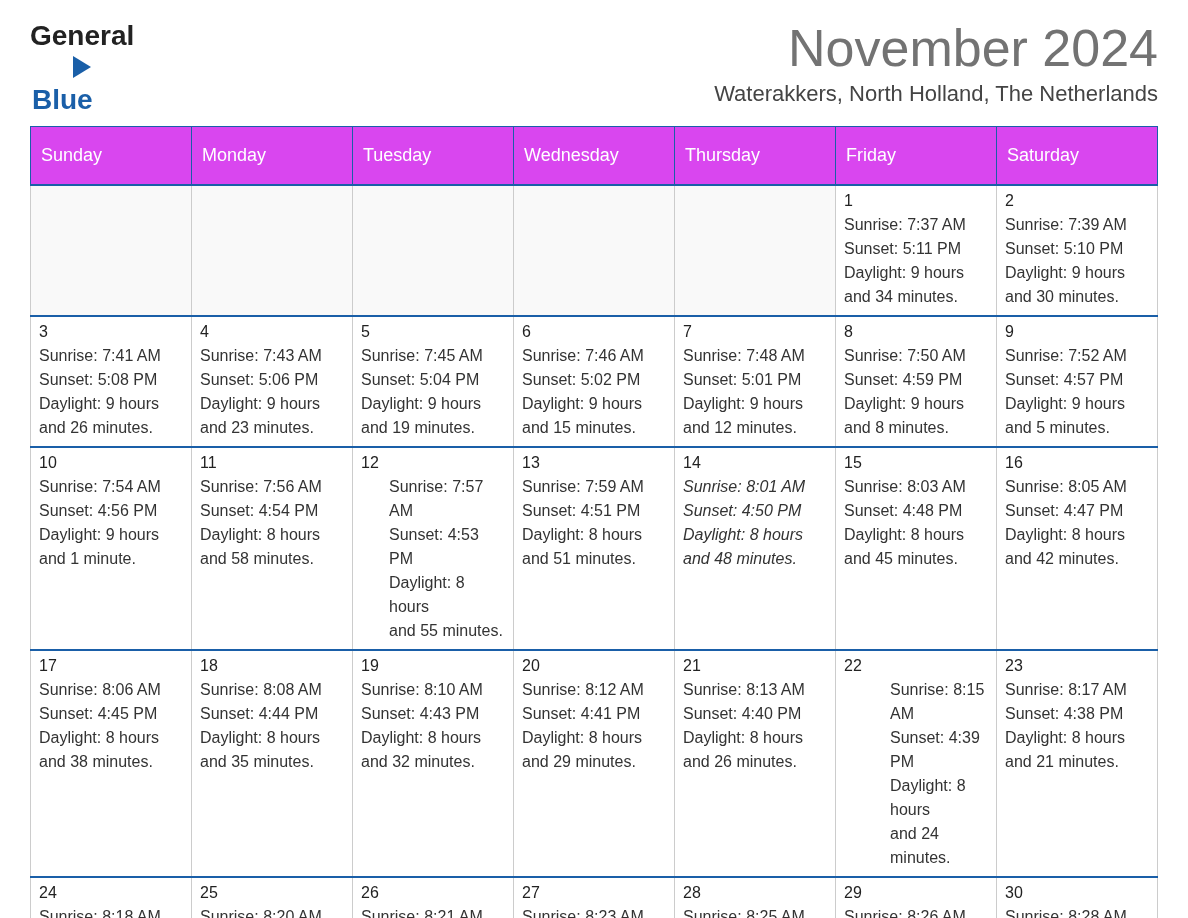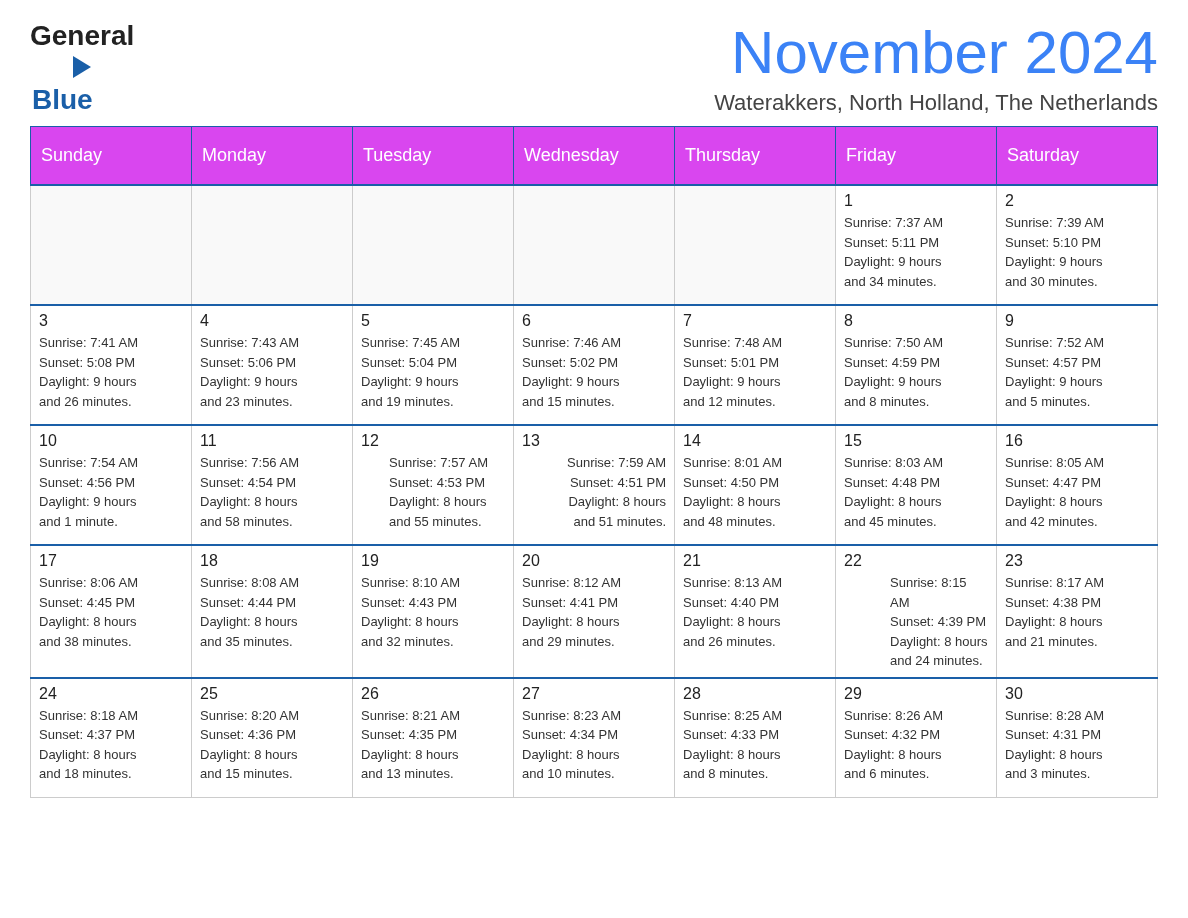--- a/index.html
+++ b/index.html
@@ -13,23 +13,23 @@
     .header {
       display: flex;
       justify-content: space-between;
       align-items: flex-start;
       margin-bottom: 10px;
     }
     .title-block {
       text-align: right;
     }
     .month-title {
-      font-size: 60px;
+      font-size: 52px;
       font-weight: normal;
-      color: #3b82f6;
+      color: #737373;
       line-height: 1.1;
     }
     .location-title {
       font-size: 22px;
       color: #444;
       margin-top: 4px;
     }
     .calendar {
       width: 100%;
       border-collapse: collapse;
@@ -58,21 +58,21 @@
       border-top: 2px solid #1a5fa8;
     }
     .day-number {
       font-size: 16px;
       font-weight: normal;
       color: #222;
       display: block;
       margin-bottom: 3px;
     }
     .day-info {
-      font-size: 13px;
+      font-size: 16px;
       color: #333;
       line-height: 1.5;
     }
     .empty-cell {
       background: #f9f9f9;
     }
     .logo-wrapper {
       display: flex;
       flex-direction: column;
     }
@@ -212,28 +212,28 @@
         </td>
         <td>
           <span class="day-number">12</span>
           <div class="day-info" style="white-space: pre-line; margin-left: 28px;">Sunrise: 7:57 AM
 Sunset: 4:53 PM
 Daylight: 8 hours
 and 55 minutes.</div>
         </td>
         <td>
           <span class="day-number">13</span>
-          <div class="day-info" style="white-space: pre-line; text-align: right;">Sunrise: 7:59 AM
+          <div class="day-info" style="white-space: pre-line;">Sunrise: 7:59 AM
 Sunset: 4:51 PM
 Daylight: 8 hours
 and 51 minutes.</div>
         </td>
         <td>
           <span class="day-number">14</span>
-          <div class="day-info" style="white-space: pre-line;">Sunrise: 8:01 AM
+          <div class="day-info" style="white-space: pre-line; font-style: italic;">Sunrise: 8:01 AM
 Sunset: 4:50 PM
 Daylight: 8 hours
 and 48 minutes.</div>
         </td>
         <td>
           <span class="day-number">15</span>
           <div class="day-info" style="white-space: pre-line;">Sunrise: 8:03 AM
 Sunset: 4:48 PM
 Daylight: 8 hours
 and 45 minutes.</div>

